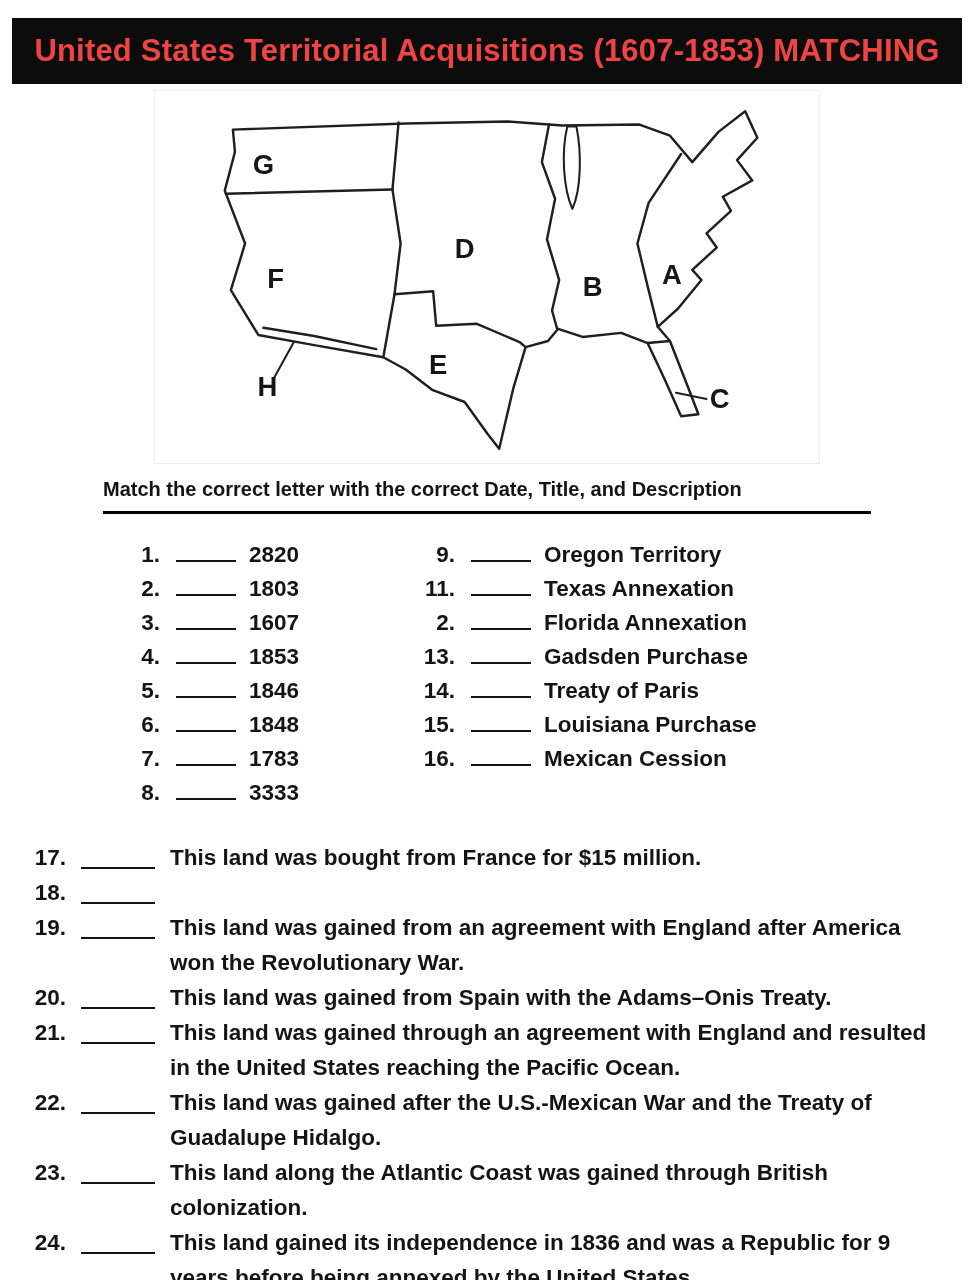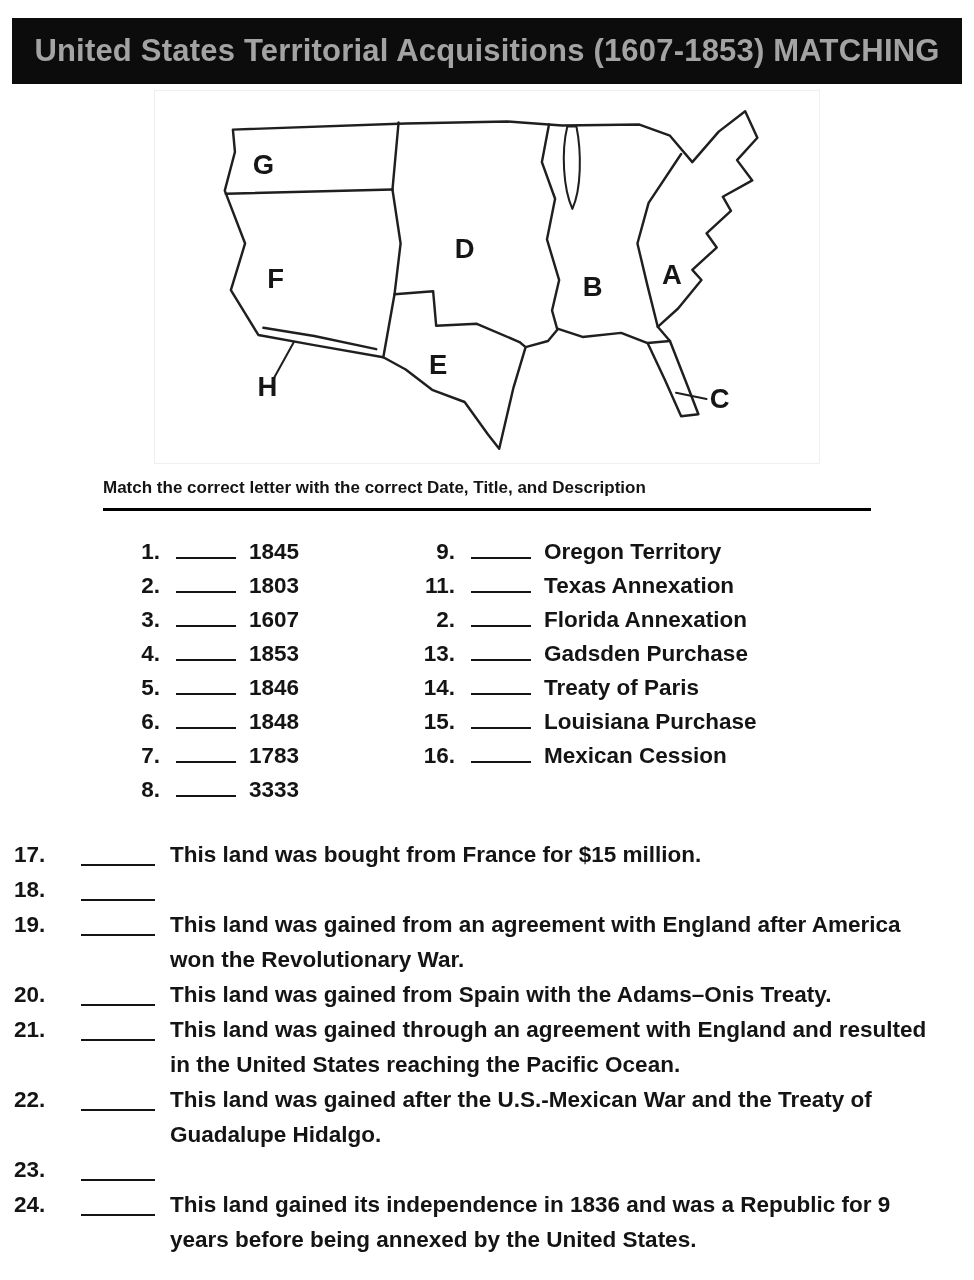--- a/index.html
+++ b/index.html
@@ -10,41 +10,41 @@
     -webkit-font-smoothing:antialiased;
     overflow:hidden;
   }
   .page{width:974px;height:1280px;background:#fff;position:relative;}
 
   
   .header-bar{
     margin:18px 12px 0 12px;
     height:66px;
     background:#0c0c0c;
-    color:#a3a3a3;
+    color:#ef4444;
     display:flex;align-items:center;justify-content:center;
     font-size:31px;font-weight:bold;letter-spacing:.2px;
     white-space:nowrap;
   }
 
   
   .map-wrap{
     width:664px;margin:6px auto 0 auto;
     border:1px solid #efefef;
     display:flex;justify-content:center;
   }
   svg.us-map{display:block;}
   .map-line{fill:none;stroke:#1f1f1f;stroke-width:2.4;stroke-linejoin:round;stroke-linecap:round;}
   .map-line.thin{stroke-width:2;}
   .map-letter{font-family:"Liberation Sans","DejaVu Sans",sans-serif;font-size:27px;font-weight:bold;fill:#161616;}
 
   
   .instruction{
     width:768px;margin:14px auto 0 auto;
-    font-size:17px;font-weight:600;
+    font-size:20px;font-weight:600;
     padding-bottom:10px;
     border-bottom:3px solid #000;
     white-space:nowrap;
   }
 
   
   .match-grid{
     display:grid;
     grid-template-columns:auto auto;
     column-gap:118px;
@@ -61,21 +61,21 @@
 
   
   .desc-list{margin:30px 20px 0 14px;font-size:22.5px;font-weight:600;}
   .desc-item{
     display:grid;
     grid-template-columns:52px 74px 1fr;
     column-gap:15px;
     line-height:35px;
     align-items:start;
   }
-  .desc-item .num{}
+  .desc-item .num{text-align:right;}
   .dblank{
     height:27px;
     border-bottom:2.5px solid #141414;
     margin-top:0;
   }
   .desc-item .text{padding-right:6px;}
 </style>
 </head>
 <body>
 
@@ -120,21 +120,21 @@
     </svg>
   </div>
 
   <div class="instruction">Match the correct letter with the correct Date, Title, and Description</div>
 
   <div class="match-grid">
     <div class="match-col">
       <div class="match-row">
           <span class="num">1.</span>
           <span class="blank"></span>
-          <span class="label">1845</span>
+          <span class="label">2820</span>
         </div>
       <div class="match-row">
           <span class="num">2.</span>
           <span class="blank"></span>
           <span class="label">1803</span>
         </div>
       <div class="match-row">
           <span class="num">3.</span>
           <span class="blank"></span>
           <span class="label">1607</span>
@@ -230,20 +230,21 @@
         <span class="text">This land was gained through an agreement with England and resulted in the United States reaching the Pacific Ocean.</span>
       </div>
     <div class="desc-item">
         <span class="num">22.</span>
         <span class="dblank"></span>
         <span class="text">This land was gained after the U.S.-Mexican War and the Treaty of Guadalupe Hidalgo.</span>
       </div>
     <div class="desc-item">
         <span class="num">23.</span>
         <span class="dblank"></span>
+        <span class="text">This land along the Atlantic Coast was gained through British colonization.</span>
       </div>
     <div class="desc-item">
         <span class="num">24.</span>
         <span class="dblank"></span>
         <span class="text">This land gained its independence in 1836 and was a Republic for 9 years before being annexed by the United States.</span>
       </div>
   </div>
 
 </div>
 

